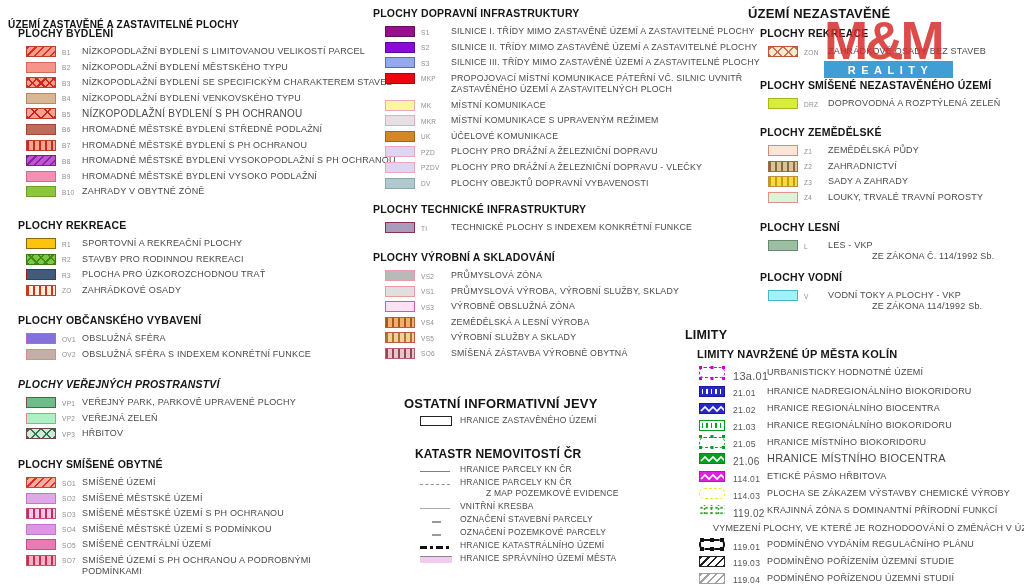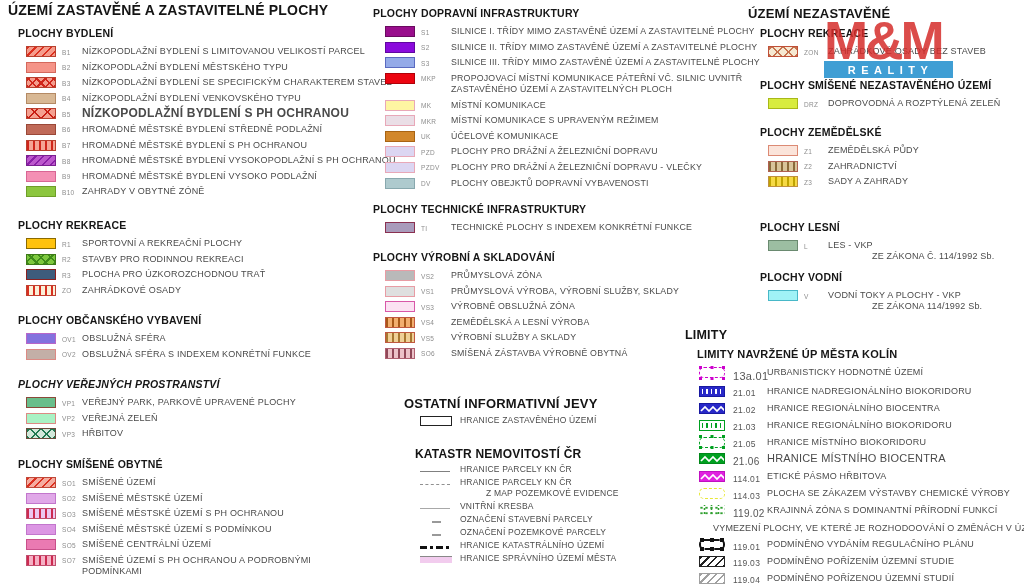--- a/index.html
+++ b/index.html
@@ -25,21 +25,21 @@
 </head>
 <body>
 
 <div id="page">
   <div id="watermark">
     <div class="wm-top">M&amp;M</div>
     <div class="wm-bar">
       <span>REALITY</span>
     </div>
   </div>
-<div class="big-title" style="left: 8px; top: 2px; font-size: 14px;">ÚZEMÍ ZASTAVĚNÉ A ZASTAVITELNÉ PLOCHY</div>
+<div class="big-title" style="left: 8px; top: 19px; font-size: 10px;">ÚZEMÍ ZASTAVĚNÉ A ZASTAVITELNÉ PLOCHY</div>
     <div class="big-title" style="left: 748px; top: 6px; font-size: 13px;">ÚZEMÍ NEZASTAVĚNÉ</div>
     <div class="big-title" style="left: 404px; top: 396px; font-size: 13px;">OSTATNÍ INFORMATIVNÍ JEVY</div>
     <div class="big-title" style="left: 415px; top: 447px; font-size: 12px;">KATASTR NEMOVITOSTÍ ČR</div>
     <div class="big-title" style="left: 685px; top: 328px; font-size: 12.5px;">LIMITY</div>
     <div class="section" style="left: 18px; top: 27px;">
       <div class="sec-heading" style="font-size: 10.5px;">PLOCHY BYDLENÍ</div>
       <div style="padding-left: 8px;">
         <div class="row">
           <div class="swcell" style="width: 36px;">
             <div class="sw" style="width: 30px; height: 11px; background: repeating-linear-gradient(135deg, rgb(220, 47, 30) 0px, rgb(220, 47, 30) 1.6px, transparent 1.6px, transparent 5.5px) rgb(245, 156, 140); border: 1.2px solid rgb(184, 64, 46);"></div>
@@ -66,21 +66,21 @@
             <div class="sw" style="width: 30px; height: 11px; background: rgb(216, 184, 148); border: 1px solid rgb(180, 138, 100);"></div>
           </div>
           <span class="code" style="width: 20px; font-size: 6.5px;">B4</span>
           <div class="lbl" style="font-size: 9px;"><span>NÍZKOPODLAŽNÍ BYDLENÍ VENKOVSKÉHO TYPU</span></div>
         </div>
         <div class="row">
           <div class="swcell" style="width: 36px;">
             <div class="sw" style="width: 30px; height: 11px; background-image: repeating-linear-gradient(45deg, rgb(200, 30, 20) 0px, rgb(200, 30, 20) 1.5px, transparent 1.5px, transparent 9px), repeating-linear-gradient(-45deg, rgb(200, 30, 20) 0px, rgb(200, 30, 20) 1.5px, transparent 1.5px, transparent 9px); background-color: rgb(245, 160, 144); border: 1.2px solid rgb(184, 64, 46);"></div>
           </div>
           <span class="code" style="width: 20px; font-size: 6.5px;">B5</span>
-          <div class="lbl" style="font-size: 12px; font-weight: bold;"><span>NÍZKOPODLAŽNÍ BYDLENÍ S PH OCHRANOU</span></div>
+          <div class="lbl" style="font-size: 10px;"><span>NÍZKOPODLAŽNÍ BYDLENÍ S PH OCHRANOU</span></div>
         </div>
         <div class="row">
           <div class="swcell" style="width: 36px;">
             <div class="sw" style="width: 30px; height: 11px; background: rgb(192, 106, 88); border: 1px solid rgb(154, 72, 56);"></div>
           </div>
           <span class="code" style="width: 20px; font-size: 6.5px;">B6</span>
           <div class="lbl" style="font-size: 9px;"><span>HROMADNÉ MĚSTSKÉ BYDLENÍ STŘEDNĚ PODLAŽNÍ</span></div>
         </div>
         <div class="row">
           <div class="swcell" style="width: 36px;">
@@ -467,20 +467,27 @@
           </div>
           <span class="code" style="width: 24px; font-size: 6.5px;">Z2</span>
           <div class="lbl" style="font-size: 9px;"><span>ZAHRADNICTVÍ</span></div>
         </div>
         <div class="row">
           <div class="swcell" style="width: 36px;">
             <div class="sw" style="width: 30px; height: 11px; background-image: repeating-linear-gradient(90deg, rgb(192, 164, 0) 0px, rgb(192, 164, 0) 1.6px, transparent 1.6px, transparent 6px); background-color: rgb(246, 217, 68); border: 1.2px solid rgb(192, 144, 64);"></div>
           </div>
           <span class="code" style="width: 24px; font-size: 6.5px;">Z3</span>
           <div class="lbl" style="font-size: 9px;"><span>SADY A ZAHRADY</span></div>
+        </div>
+        <div class="row">
+          <div class="swcell" style="width: 36px;">
+            <div class="sw" style="width: 30px; height: 11px; background: rgb(222, 242, 216); border: 1px solid rgb(220, 148, 132);"></div>
+          </div>
+          <span class="code" style="width: 24px; font-size: 6.5px;">Z4</span>
+          <div class="lbl" style="font-size: 9px;"><span>LOUKY, TRVALÉ TRAVNÍ POROSTY</span></div>
         </div>
       </div>
     </div>
     <div class="section" style="left: 760px; top: 221px;">
       <div class="sec-heading" style="font-size: 10.5px;">PLOCHY LESNÍ</div>
       <div style="padding-left: 8px;">
         <div class="row">
           <div class="swcell" style="width: 36px;">
             <div class="sw" style="width: 30px; height: 11px; background: rgb(156, 190, 162); border: 1px solid rgb(106, 138, 112);"></div>
           </div>

